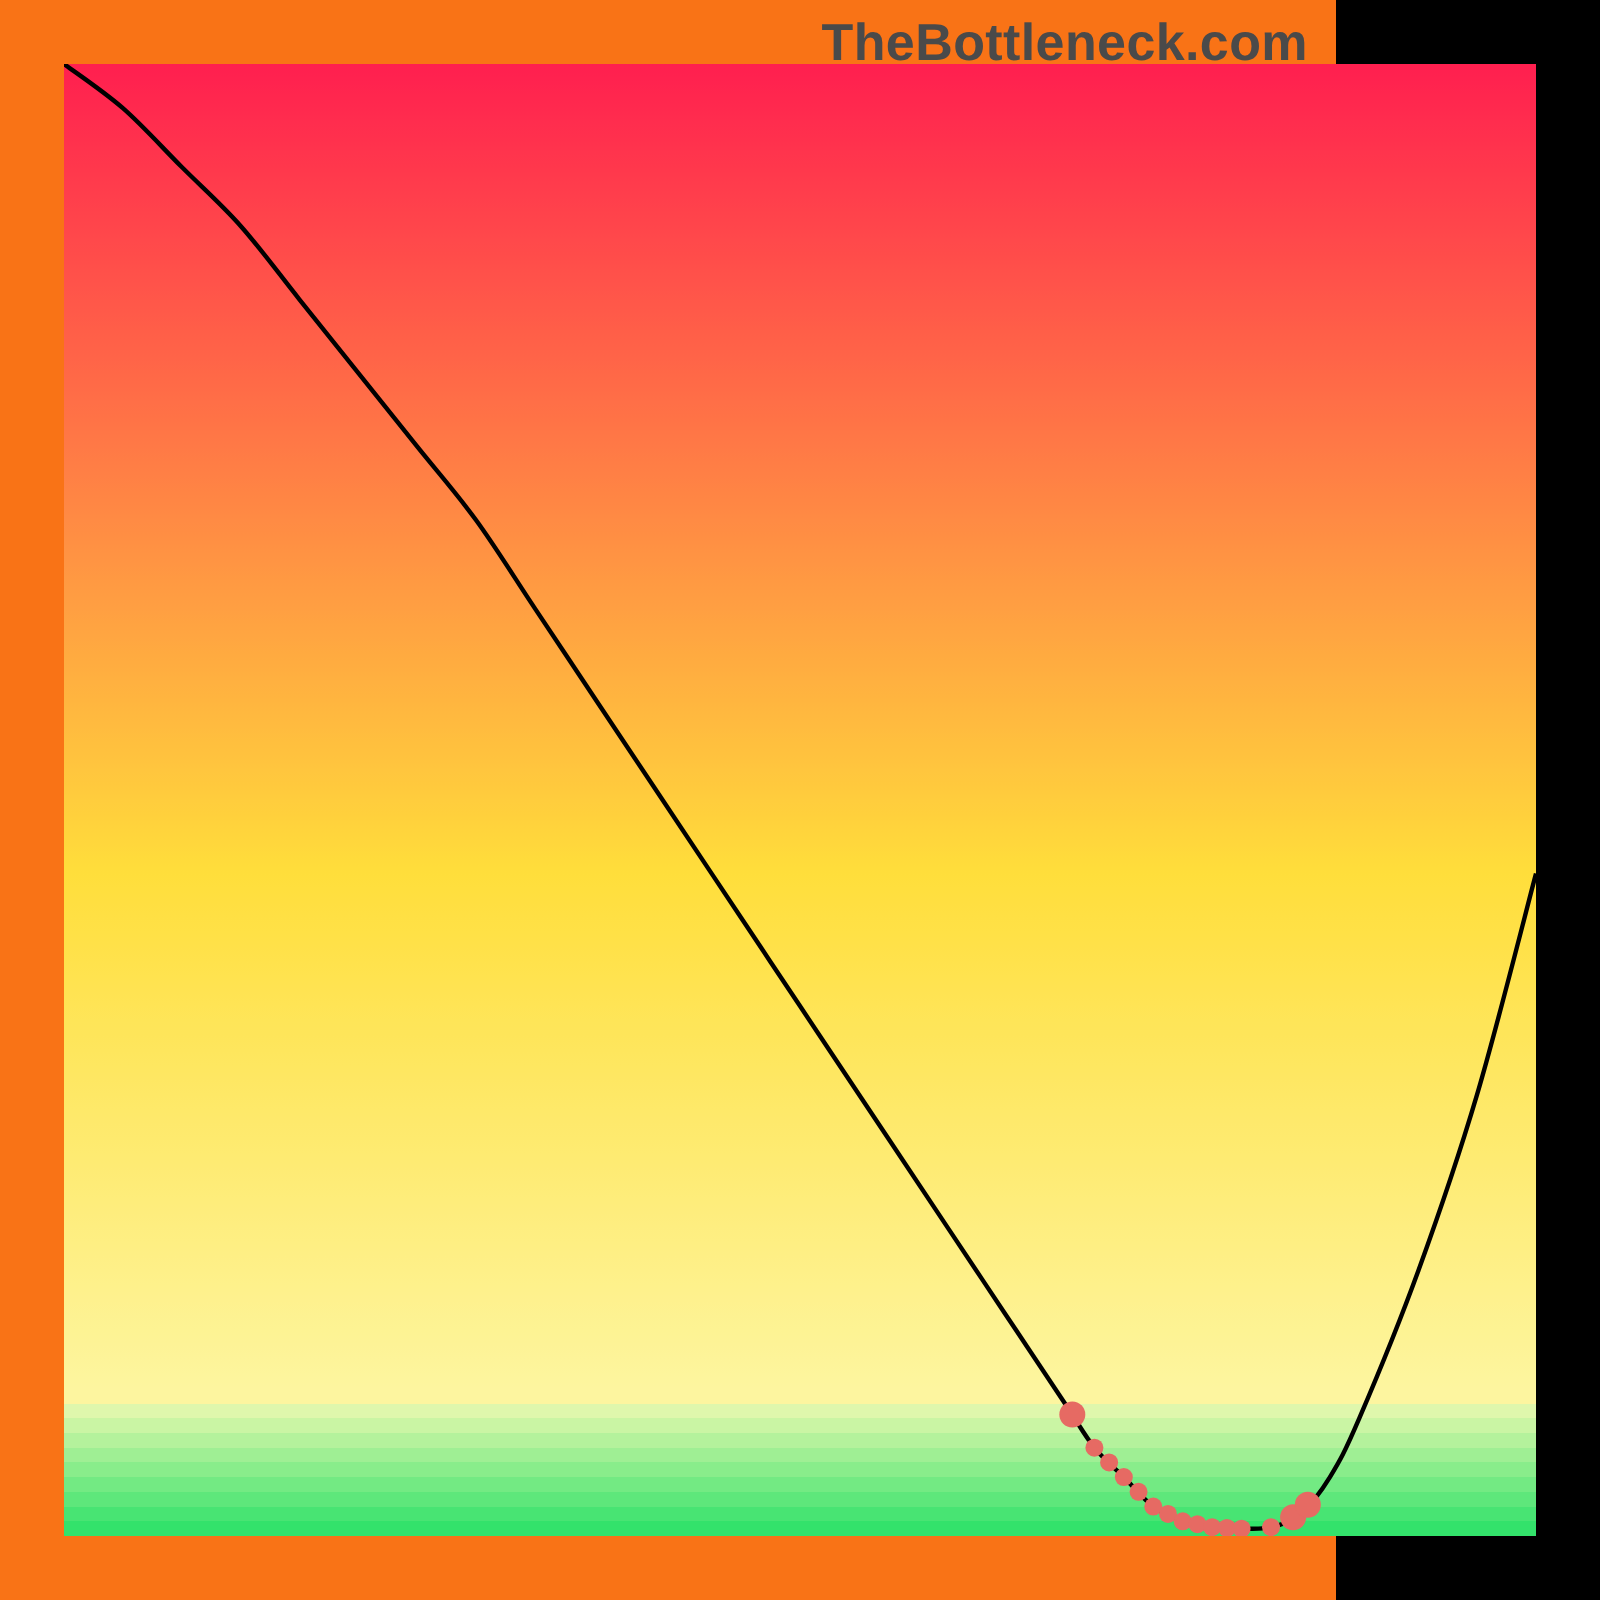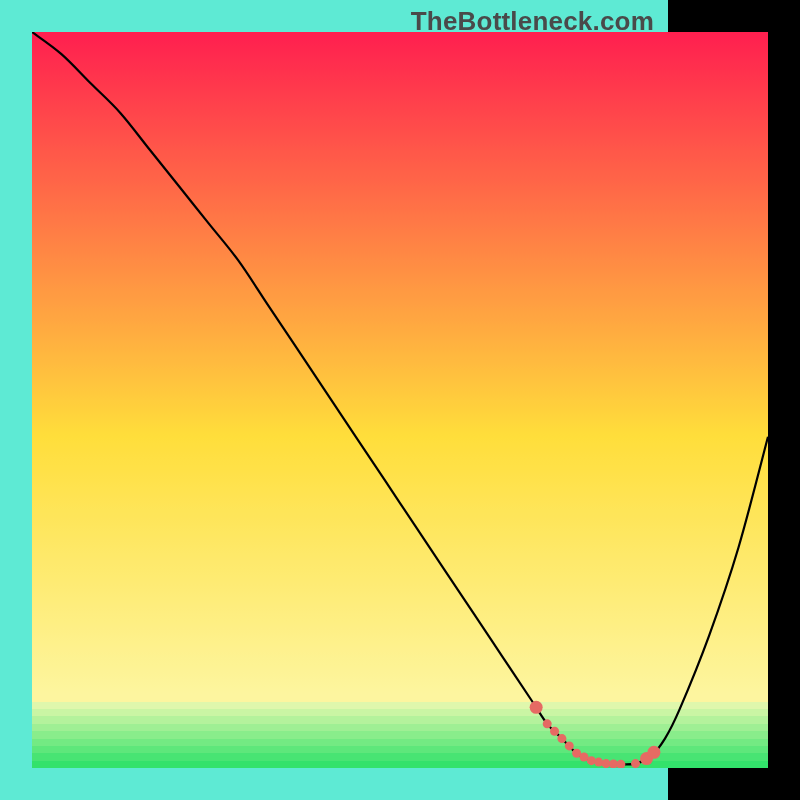--- a/index.html
+++ b/index.html
@@ -8,21 +8,21 @@
     width: 800px;
     height: 800px;
     background: #000;
     overflow: hidden;
     font-family: Arial, Helvetica, sans-serif;
   }
   .frame {
     position: absolute;
     left: 0; top: 0;
     width: 668px; height: 800px;
-    background: #5eead4;
+    background: #f97316;
   }
   .watermark {
     position: absolute;
     top: 6px;
     right: 14px;
     color: #4a4a4a;
     font-size: 26px;
     font-weight: 600;
     letter-spacing: 0.2px;
     z-index: 20;

